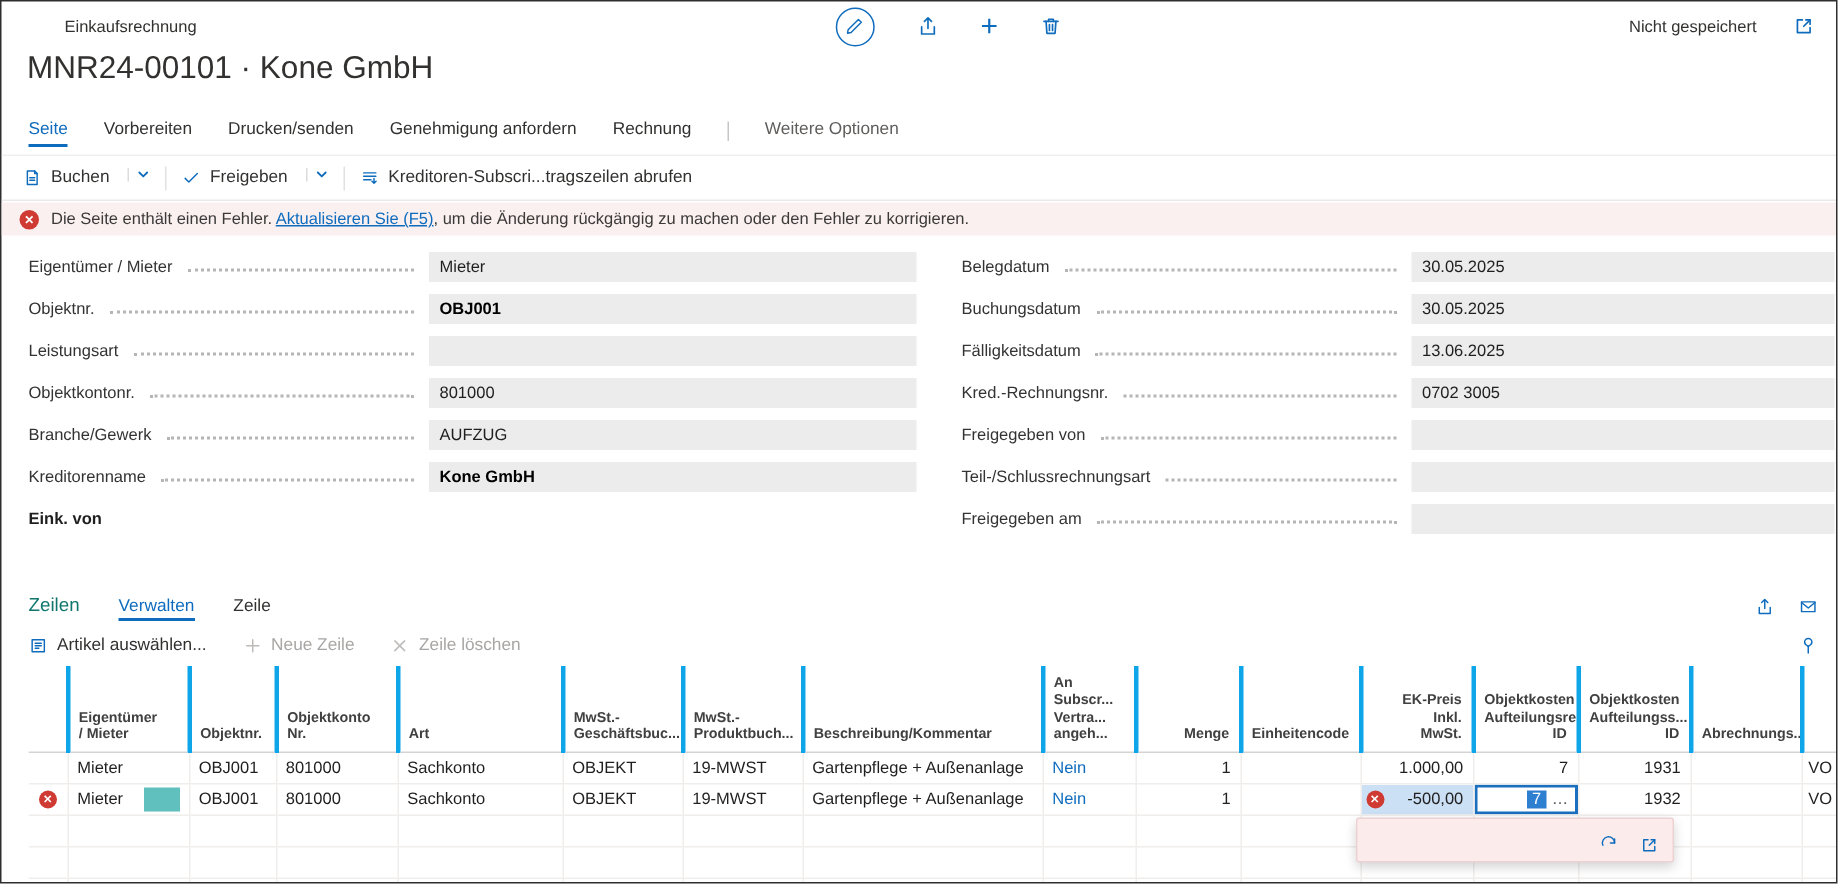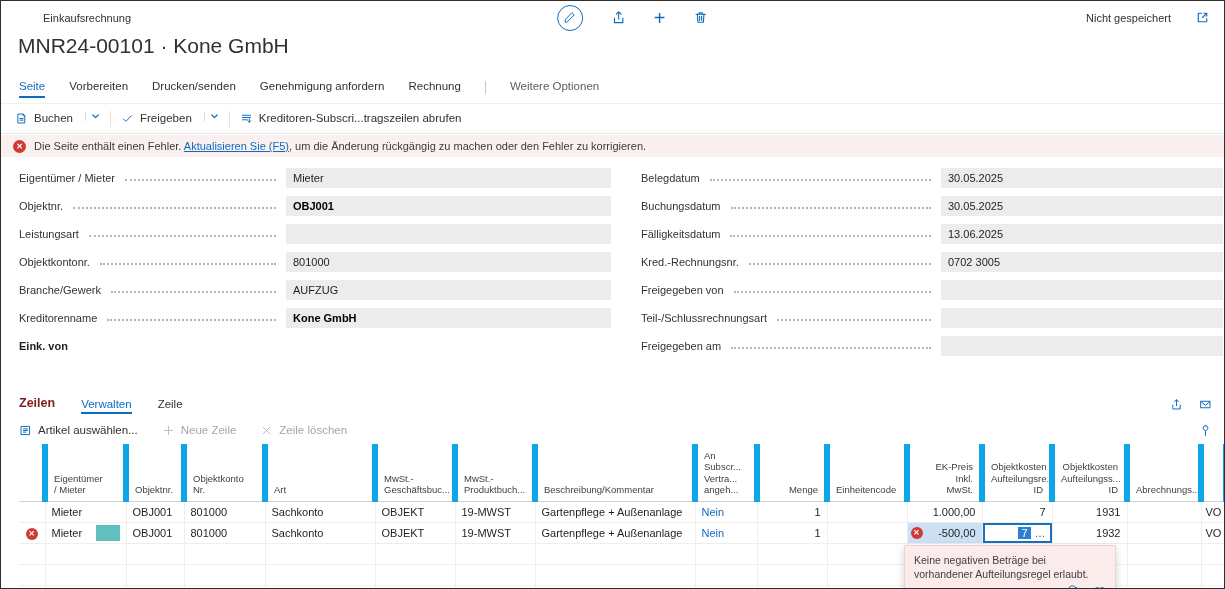--- a/index.html
+++ b/index.html
@@ -46,35 +46,35 @@
   .frow { height:28px; display:flex; align-items:center; }
   .flabel { font-size:11px; color:#333; white-space:nowrap; }
   .dots { flex:1; margin:4px 10px 0; border-top:2px dotted #b5b5b5; height:0; }
   .fvalue { width:325px; height:20px; background:#ececec; font-size:11px; line-height:20px; padding:0 7px; color:#1f1f1f; overflow:hidden; white-space:nowrap; flex:0 0 auto; }
   .fcol.right .fvalue { width:282px; }
   .fvalue.bold { font-weight:700; color:#000; }
   .fgroup { margin-top:8px; font-size:11px; font-weight:700; color:#1f1f1f; }
 
   
   .lines-header { position:absolute; top:389px; left:18px; right:12px; height:24px; display:flex; align-items:flex-end; gap:26px; }
-  .lines-title { font-size:12.5px; font-weight:700; color:#7f1d1d; padding-bottom:4px; cursor:pointer; }
+  .lines-title { font-size:12.5px; font-weight:400; color:#0f766e; padding-bottom:4px; cursor:pointer; }
   .ltab { font-size:11.5px; color:#323130; padding-bottom:4px; cursor:pointer; }
   .ltab.active { color:#0f6cbd; border-bottom:2px solid #0f6cbd; padding-bottom:2px; }
   .lh-icons { margin-left:auto; display:flex; gap:16px; align-items:center; padding-bottom:3px; color:#0f6cbd; }
   .lines-toolbar { position:absolute; top:417px; left:18px; right:12px; height:24px; display:flex; align-items:center; gap:24px; }
   .ltb { display:inline-flex; align-items:center; gap:6px; background:none; border:none; font-size:11.5px; color:#323130; cursor:pointer; }
   .ltb svg { color:#0f6cbd; }
   .ltb.disabled { color:#a8a6a4; }
   .ltb.disabled svg { color:#bdbbb9; }
   .pin { margin-left:auto; color:#0f6cbd; }
 
   
   .grid { position:absolute; top:443px; left:18px; right:0; bottom:0; overflow:hidden; }
   table { border-collapse:collapse; table-layout:fixed; width:1207px; }
-  th { vertical-align:bottom; text-align:left; font-weight:400; font-size:9.5px; color:#404040; line-height:1.2; padding:2px 6px 5px; border-bottom:1px solid #d4d4d4; border-right:6px solid #0ea5e9; white-space:pre-line; height:57px; overflow:hidden;margin-top:33px; }
+  th { vertical-align:bottom; text-align:left; font-weight:700; font-size:9.5px; color:#404040; line-height:1.2; padding:2px 6px 5px; border-bottom:1px solid #d4d4d4; border-right:3px solid #0ea5e9; white-space:pre-line; height:57px; overflow:hidden;margin-top:33px; }
   th.num { text-align:right; }
   td { height:21px; font-size:11px; color:#1f1f1f; padding:0 6px; border-bottom:1px solid #efeeec; border-right:1px solid #efeeec; white-space:nowrap; overflow:hidden; }
   td.num { text-align:right; }
   td.bool { color:#0f6cbd; }
   td.selcol, th.selcol { text-align:center; padding:0 2px; }
   td.cut { padding:0 2px 0 4px; }
   .owner-flex { display:flex; justify-content:space-between; align-items:center; }
   .teal-chip { width:24px; height:16px; background:#5fc0bd; display:inline-block; }
   td.ek-error { background:#cce0f5; padding:0 6px 0 3px; }
   .ek-flex { display:flex; justify-content:space-between; align-items:center; gap:4px; }
@@ -461,21 +461,20 @@
             <td></td>
             <td></td>
             <td></td>
             <td></td>
         </tr>
       </tbody>
     </table>
   </div>
 
   <div class="tooltip">
-    <span>Keine negativen Beträge bei vorhandener Aufteilungsregel erlaubt.</span>
     <div class="tooltip-icons">
       <button class="icon-btn">
           <svg class="i i13" viewBox="0 0 16 16">
             <path d="M12.8 6.2A5 5 0 103.2 8"></path>
             <path d="M12.8 2.8v3.4H9.4"></path>
           </svg>
         </button>
       <button class="icon-btn">
           <svg class="i i13" viewBox="0 0 16 16">
             <path d="M7 3.5H3.5v9h9V9"></path>

